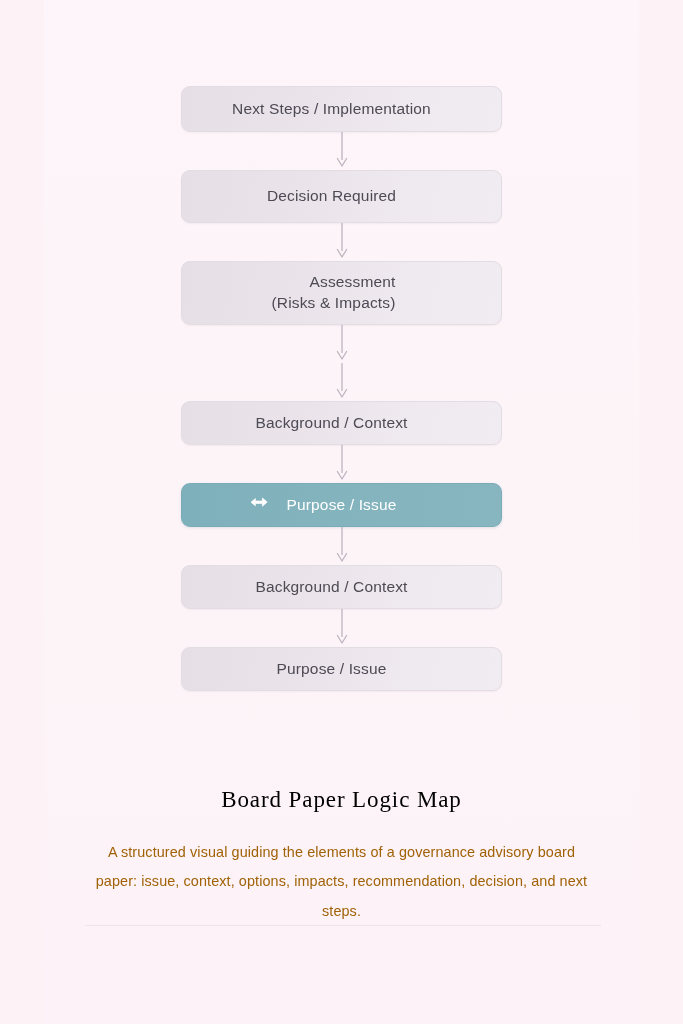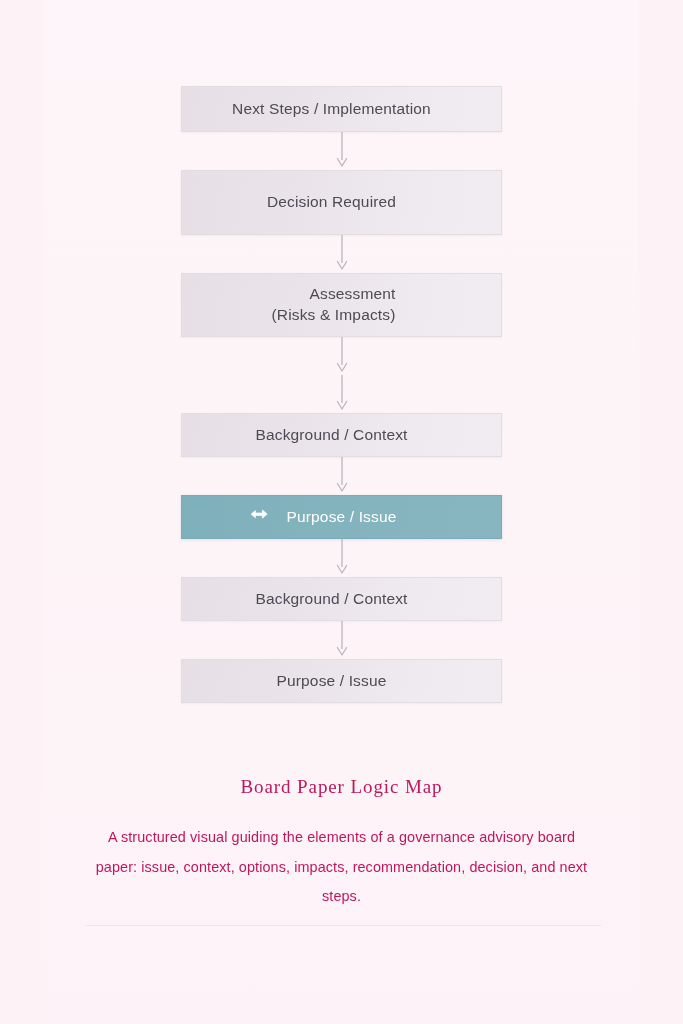--- a/index.html
+++ b/index.html
@@ -41,21 +41,21 @@
     width: 683px;
     display: flex;
     flex-direction: column;
     align-items: center;
   }
 
   .node {
     position: relative;
     width: 321px;
     box-sizing: border-box;
-    border-radius: 0;
+    border-radius: 9px;
     display: flex;
     align-items: center;
     justify-content: center;
     text-align: center;
     padding: 0 14px;
   }
 
   .node.light {
     background: linear-gradient(100deg, #e6e0e6 0%, #eae4ea 38%, #efeaef 72%, #f1ecf1 100%);
     border: 1px solid #e2dce3;
@@ -64,21 +64,21 @@
   }
 
   .node.accent {
     background: linear-gradient(100deg, #7eb0bb 0%, #83b3bd 45%, #88b6c0 100%);
     border: 1px solid #7aacb8;
     box-shadow: 0 1px 3px rgba(100,130,140,0.18);
     color: #ffffff;
   }
 
   .node-h1 { height: 46px; }
-  .node-h2 { height: 65px; }
+  .node-h2 { height: 53px; }
   .node-h3 { height: 64px; }
   .node-h4 { height: 44px; }
 
   .node-label {
     font-size: 15.5px;
     font-weight: 400;
     letter-spacing: 0.15px;
     line-height: 1.35;
     white-space: pre-line;
     position: relative;
@@ -118,32 +118,32 @@
   
   .caption {
     position: absolute;
     left: 44px;
     top: 776px;
     width: 595px;
     text-align: center;
   }
   .caption-title {
     font-family: "Liberation Serif", serif;
-    font-size: 19px;
+    font-size: 23px;
     font-weight: 400;
-    color: #be185d;
+    color: #000000;
     letter-spacing: 0.9px;
-    margin: 0;
+    margin: 10px;
     line-height: 1.2;
   }
   .caption-desc {
     margin: 24px auto 0 auto;
     width: 505px;
     font-size: 14.4px;
-    color: #be185d;
+    color: #a16207;
     line-height: 2.07;
     letter-spacing: 0.1px;
   }
   .divider {
     position: absolute;
     left: 85px;
     top: 925px;
     width: 516px;
     height: 1px;
     background: #eee5ec;

